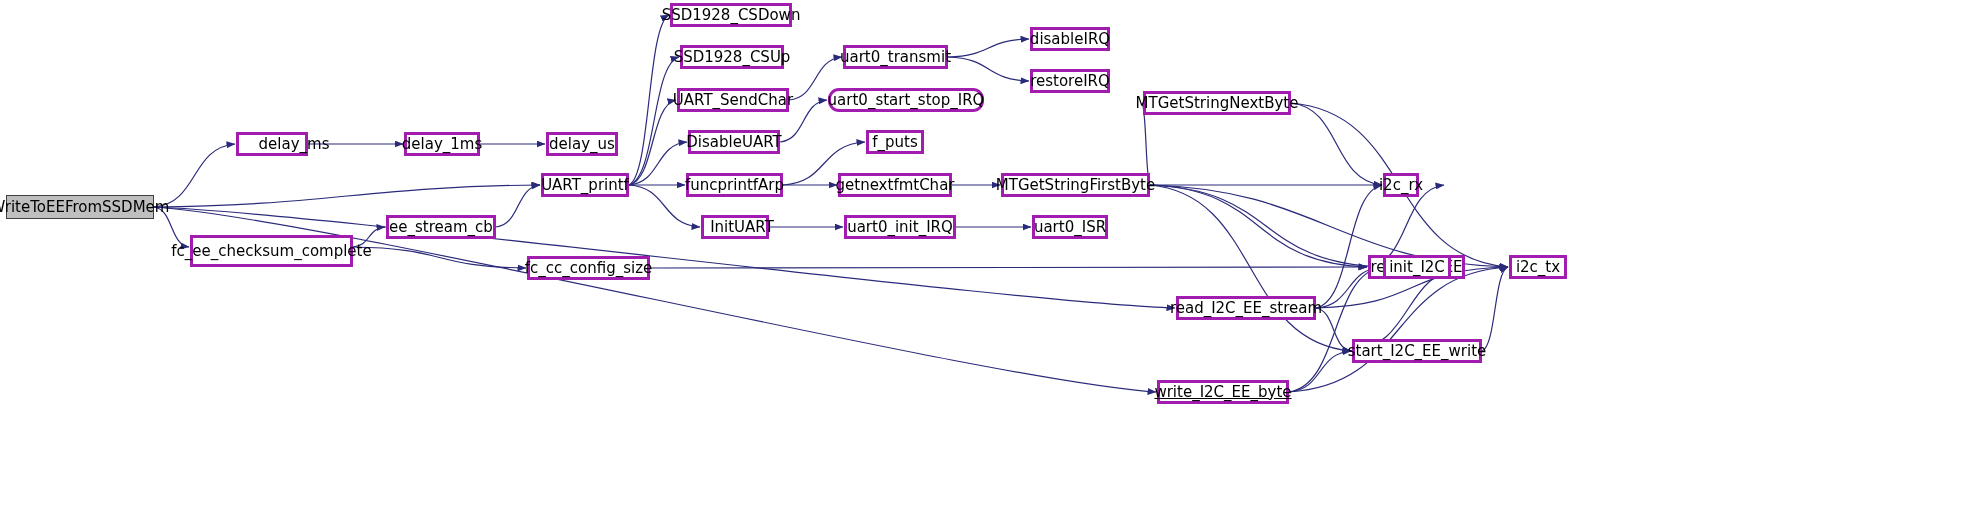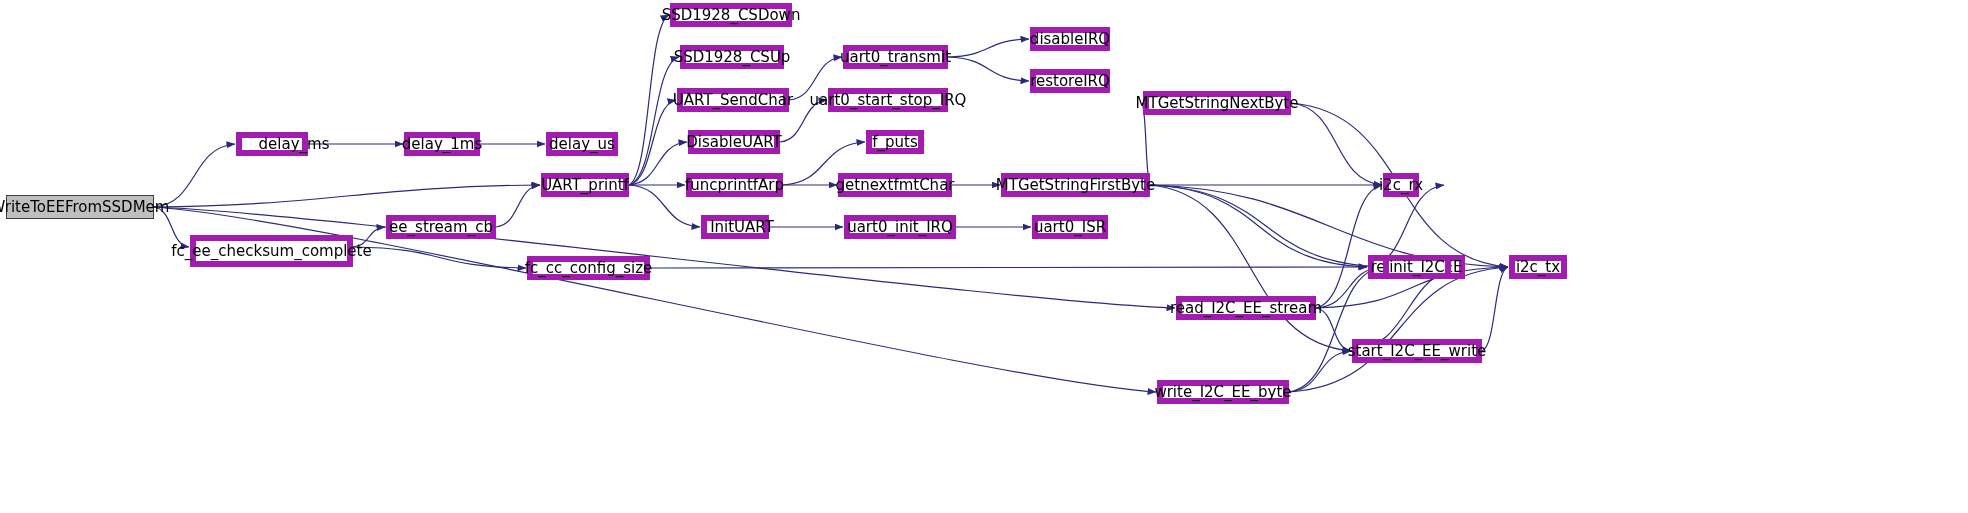--- a/index.html
+++ b/index.html
@@ -9,21 +9,21 @@
     width:1968px;
     height:513px;
     background:#ffffff;
     font-family:"DejaVu Sans", sans-serif;
     overflow:hidden;
   }
   #edges{position:absolute;left:0;top:0;width:1968px;height:513px;}
   .node{
     position:absolute;
     box-sizing:border-box;
-    border:6px solid #a21caf;
+    border:3px solid #a21caf;
     background:#ffffff;
     color:#000000;
     font-size:15px;
     line-height:1;
     display:flex;
     align-items:center;
     justify-content:center;
     white-space:nowrap;
     letter-spacing:0px;
   }
@@ -130,21 +130,21 @@
       </div>
       <div class="node" style="left: 686px; top: 173px; width: 97px; height: 24px;">
         <span class="node-label">funcprintfArp</span>
       </div>
       <div class="node" style="left: 701px; top: 215px; width: 68px; height: 24px; padding-left: 14px;">
         <span class="node-label">InitUART</span>
       </div>
       <div class="node" style="left: 843px; top: 45px; width: 105px; height: 24px;">
         <span class="node-label">uart0_transmit</span>
       </div>
-      <div class="node" style="left: 828px; top: 88px; width: 120px; height: 24px;">
+      <div class="node" style="left: 828px; top: 88px; width: 156px; height: 24px; border-radius: 11px;">
         <span class="node-label">uart0_start_stop_IRQ</span>
       </div>
       <div class="node" style="left: 866px; top: 130px; width: 58px; height: 24px;">
         <span class="node-label">f_puts</span>
       </div>
       <div class="node" style="left: 838px; top: 173px; width: 114px; height: 24px;">
         <span class="node-label">getnextfmtChar</span>
       </div>
       <div class="node" style="left: 844px; top: 215px; width: 112px; height: 24px; text-align: center;">
         <span class="node-label">uart0_init_IRQ</span>
@@ -166,21 +166,21 @@
       </div>
       <div class="node" style="left: 1368px; top: 255px; width: 97px; height: 24px;">
         <span class="node-label">read_I2C_EE</span>
       </div>
       <div class="node" style="left: 1176px; top: 296px; width: 140px; height: 24px;">
         <span class="node-label">read_I2C_EE_stream</span>
       </div>
       <div class="node" style="left: 1352px; top: 339px; width: 130px; height: 24px;">
         <span class="node-label">start_I2C_EE_write</span>
       </div>
-      <div class="node" style="left: 1157px; top: 380px; width: 132px; height: 24px;">
+      <div class="node" style="left: 1157px; top: 380px; width: 132px; height: 24px; text-decoration: underline;">
         <span class="node-label">write_I2C_EE_byte</span>
       </div>
       <div class="node" style="left: 1383px; top: 173px; width: 36px; height: 24px;">
         <span class="node-label">i2c_rx</span>
       </div>
       <div class="node" style="left: 1383px; top: 255px; width: 68px; height: 24px;">
         <span class="node-label">init_I2C</span>
       </div>
       <div class="node" style="left: 1509px; top: 255px; width: 58px; height: 24px;">
         <span class="node-label">i2c_tx</span>

